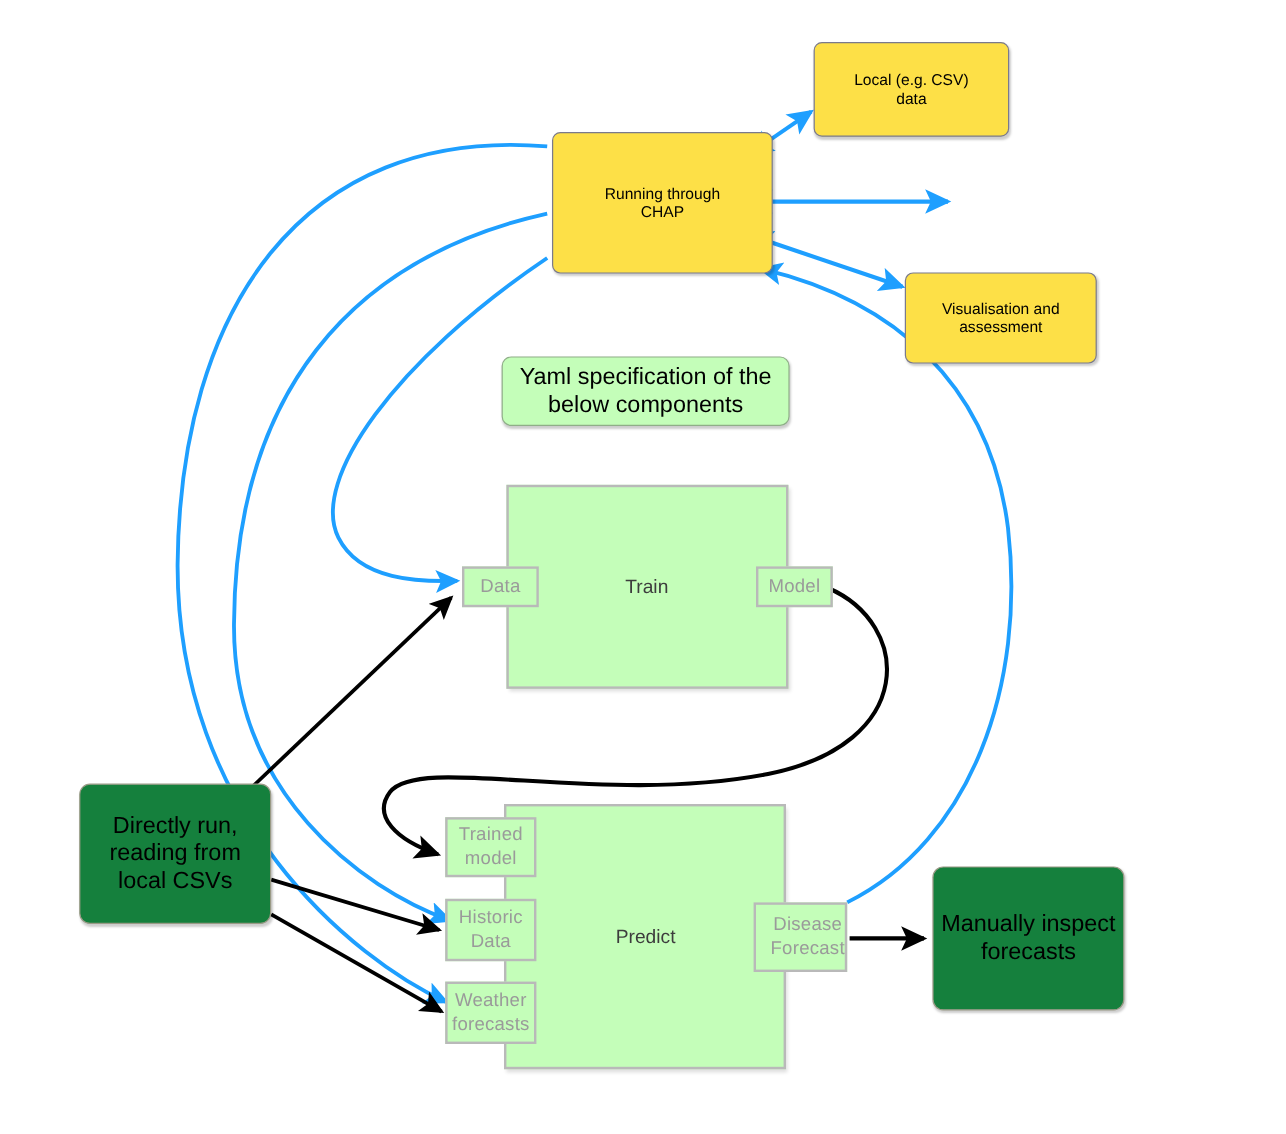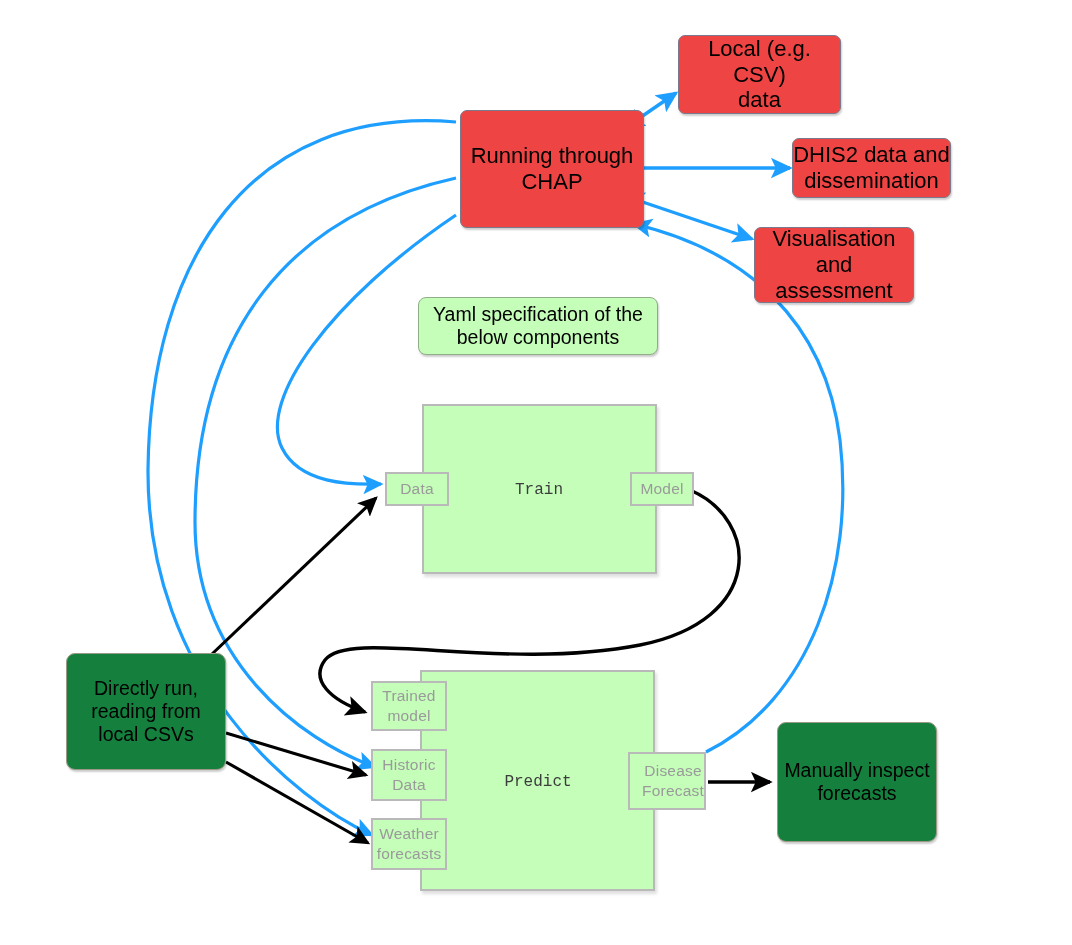--- a/index.html
+++ b/index.html
@@ -30,24 +30,24 @@
     position: absolute;
     box-sizing: border-box;
     display: flex;
     align-items: center;
     justify-content: center;
     text-align: center;
     line-height: 1.18;
     color: #000000;
   }
   .node-purple {
-    background: #ef4444;
+    background: #fde047;
     border: 1px solid #7a7a8c;
     border-radius: 7px;
-    font-size: 22px;
+    font-size: 13px;
     box-shadow: 1px 2px 2px rgba(0,0,0,0.20);
   }
   .node-yellow {
     background: #15803d;
     border: 1px solid #9a9a86;
     border-radius: 9px;
     font-size: 19.5px;
     box-shadow: 1px 2px 2px rgba(0,0,0,0.20);
   }
   .node-green-round {
@@ -64,21 +64,20 @@
     border: 2px solid #b9b9b9;
     box-shadow: 2px 3px 3px rgba(0,0,0,0.13);
   }
   .group-label {
     position: absolute;
     font-size: 16px;
     color: #3d3d3d;
     text-align: center;
     white-space: nowrap;
     transform: translate(-50%, -50%);
-    font-family: Liberation Mono, monospace;
   }
   .port {
     position: absolute;
     box-sizing: border-box;
     background: #c4feb9;
     border: 2px solid #b9b9b9;
     display: flex;
     align-items: center;
     justify-content: center;
     text-align: center;
@@ -141,26 +140,20 @@
     </span>
   </div>
 
   <div class="node node-purple" style="left:678px; top:35px; width:163px; height:79px;">
     <span>
       <span>Local (e.g. CSV)</span><br>
       <span>data</span>
     </span>
   </div>
 
-  <div class="node node-purple" style="left:792px; top:138px; width:159px; height:60px;">
-    <span>
-      <span>DHIS2 data and</span><br>
-      <span>dissemination</span>
-    </span>
-  </div>
 
   <div class="node node-purple" style="left:754px; top:227px; width:160px; height:76px;">
     <span>
       <span>Visualisation and</span><br>
       <span>assessment</span>
     </span>
   </div>
 
   <div class="node node-green-round" style="left:418px; top:297px; width:240px; height:58px;">
     <span>

